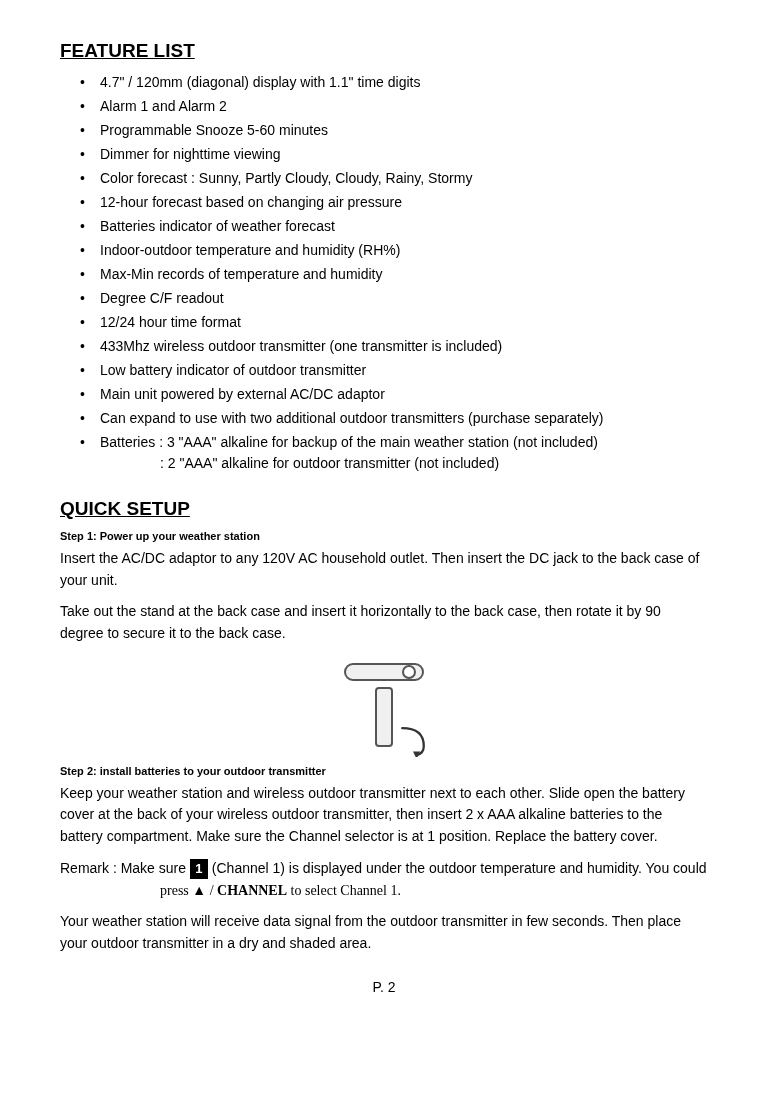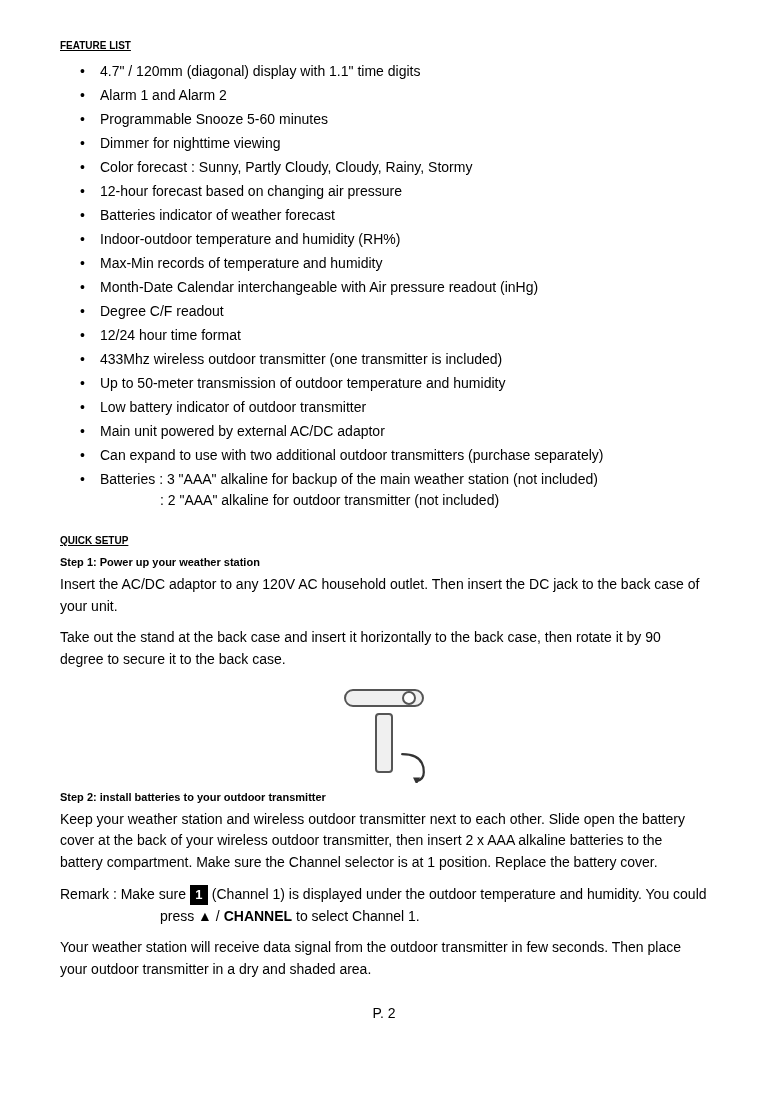--- a/index.html
+++ b/index.html
@@ -6,21 +6,21 @@
     body {
       font-family: Arial, sans-serif;
       font-size: 14px;
       color: #000;
       background: #fff;
       width: 768px;
       min-height: 1099px;
       padding: 40px 60px 40px 60px;
     }
     h2 {
-      font-size: 10px;
+      font-size: 19px;
       font-weight: bold;
       text-decoration: underline;
       margin-bottom: 10px;
     }
     h3 {
       font-size: 11px;
       font-weight: bold;
       margin-bottom: 6px;
     }
     ul {
@@ -120,25 +120,23 @@
   <ul>
   <li>4.7" / 120mm (diagonal) display with 1.1" time digits</li>
       <li>Alarm 1 and Alarm 2</li>
       <li>Programmable Snooze 5-60 minutes</li>
       <li>Dimmer for nighttime viewing</li>
       <li>Color forecast : Sunny, Partly Cloudy, Cloudy, Rainy, Stormy</li>
       <li>12-hour forecast based on changing air pressure</li>
       <li>Batteries indicator of weather forecast</li>
       <li>Indoor-outdoor temperature and humidity (RH%)</li>
       <li>Max-Min records of temperature and humidity</li>
-      <li>Month-Date Calendar interchangeable with Air pressure readout (inHg)</li>
       <li>Degree C/F readout</li>
       <li>12/24 hour time format</li>
       <li>433Mhz wireless outdoor transmitter (one transmitter is included)</li>
-      <li>Up to 50-meter transmission of outdoor temperature and humidity</li>
       <li>Low battery indicator of outdoor transmitter</li>
       <li>Main unit powered by external AC/DC adaptor</li>
       <li>Can expand to use with two additional outdoor transmitters (purchase separately)</li>
       <li>Batteries : 3 "AAA" alkaline for backup of the main weather station (not included)<br><span style="padding-left: 60px; display: inline-block;">: 2 "AAA" alkaline for outdoor transmitter (not included)</span></li>
     </ul>
 </div>
 
 <div class="section">
   <h2>QUICK SETUP</h2>
 
@@ -159,21 +157,21 @@
     </div>
   </div>
 
   <div class="step-section">
     <h3>Step 2: install batteries to your outdoor transmitter</h3>
     <p>Keep your weather station and wireless outdoor transmitter next to each other. Slide open the battery cover at the back of your wireless outdoor transmitter, then insert 2 x AAA alkaline batteries to the battery compartment. Make sure the Channel selector is at 1 position. Replace the battery cover.</p>
 
     <p>
       <span>Remark :  Make sure </span><span class="channel-box">1</span><span> (Channel 1) is displayed under the outdoor temperature and humidity.  You could</span>
       <br>
-      <span class="batteries-indent" style="display:inline-block;">
+      <span class="batteries-indent" style="display:inline-block;font-family:Liberation Serif, serif;">
         <span>press ▲ / </span><span class="bold-inline">CHANNEL</span><span> to select Channel 1.</span>
       </span>
     </p>
 
     <p>Your weather station will receive data signal from the outdoor transmitter in few seconds. Then place your outdoor transmitter in a dry and shaded area.</p>
   </div>
 </div>
 
 <div class="page-num">P. 2</div>
 

